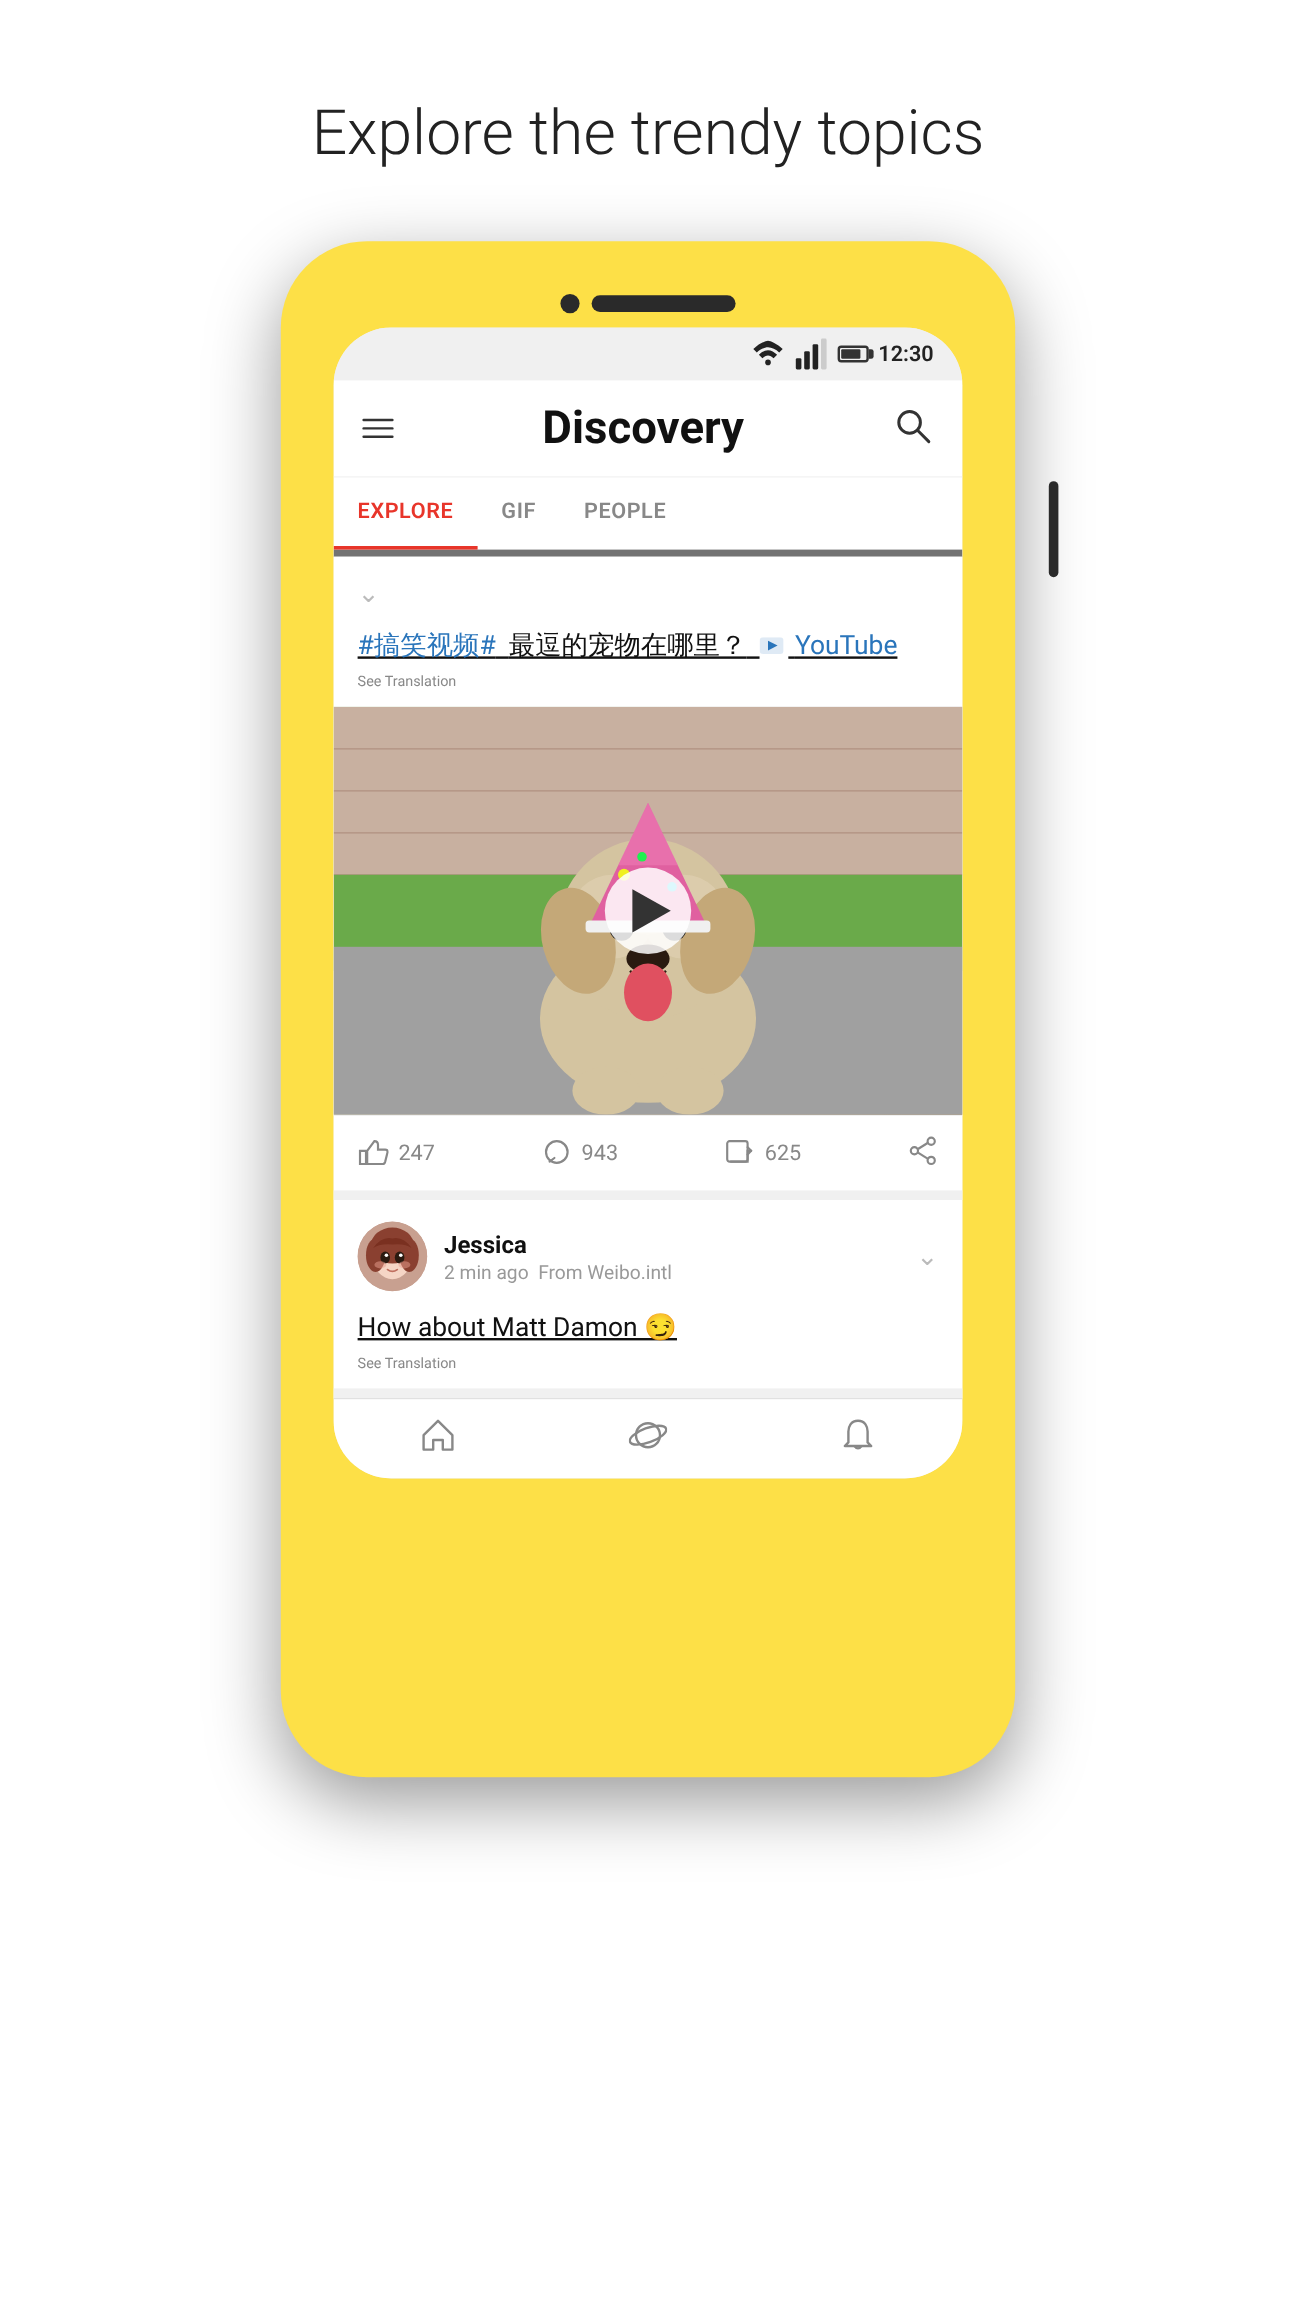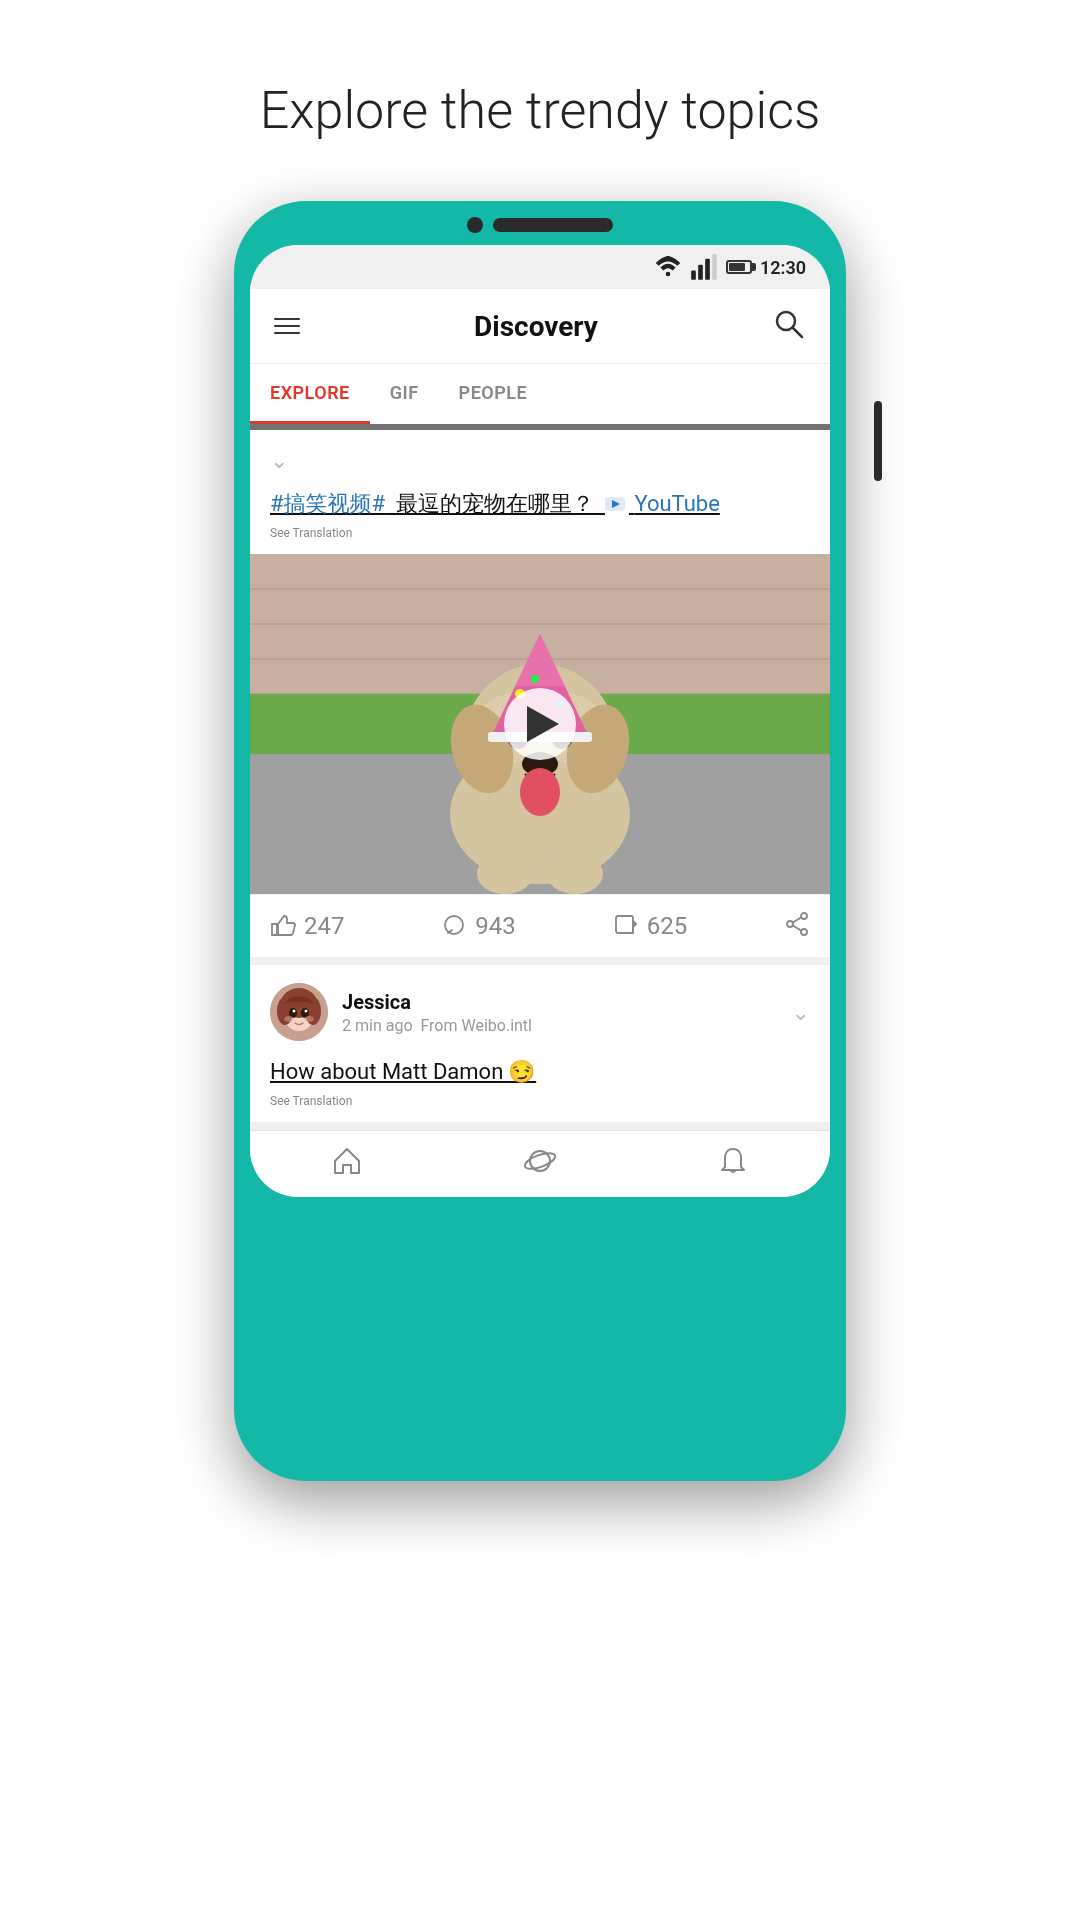--- a/index.html
+++ b/index.html
@@ -20,23 +20,23 @@
       font-weight: 300;
       color: #222;
       margin-top: 80px;
       margin-bottom: 60px;
     }
 
     
     .phone-frame {
       width: 612px;
       min-height: 1280px;
-      background: #14b8a6;
+      background: #fde047;
       border-radius: 72px;
-      padding: 16px;
+      padding: 44px;
       position: relative;
       box-shadow: 0 20px 60px rgba(0,0,0,0.4);
     }
 
     
     .phone-top {
       display: flex;
       justify-content: center;
       align-items: center;
       margin-bottom: 12px;
@@ -137,21 +137,21 @@
       cursor: pointer;
     }
     .menu-icon span {
       display: block;
       width: 26px;
       height: 2px;
       background: #333;
       border-radius: 1px;
     }
     .app-title {
-      font-size: 28px;
+      font-size: 38px;
       font-weight: 700;
       color: #111;
     }
     .search-icon-btn {
       cursor: pointer;
     }
 
     
     .tabs-bar {
       background: #ffffff;
@@ -293,21 +293,21 @@
     }
     .action-btn {
       display: flex;
       align-items: center;
       gap: 8px;
       cursor: pointer;
       flex: 1;
       color: #888;
     }
     .action-count {
-      font-size: 24px;
+      font-size: 18px;
       color: #888;
     }
     .share-btn {
       cursor: pointer;
       color: #888;
     }
     .avatar-jessica {
       background: #c8a090;
       position: relative;
     }

